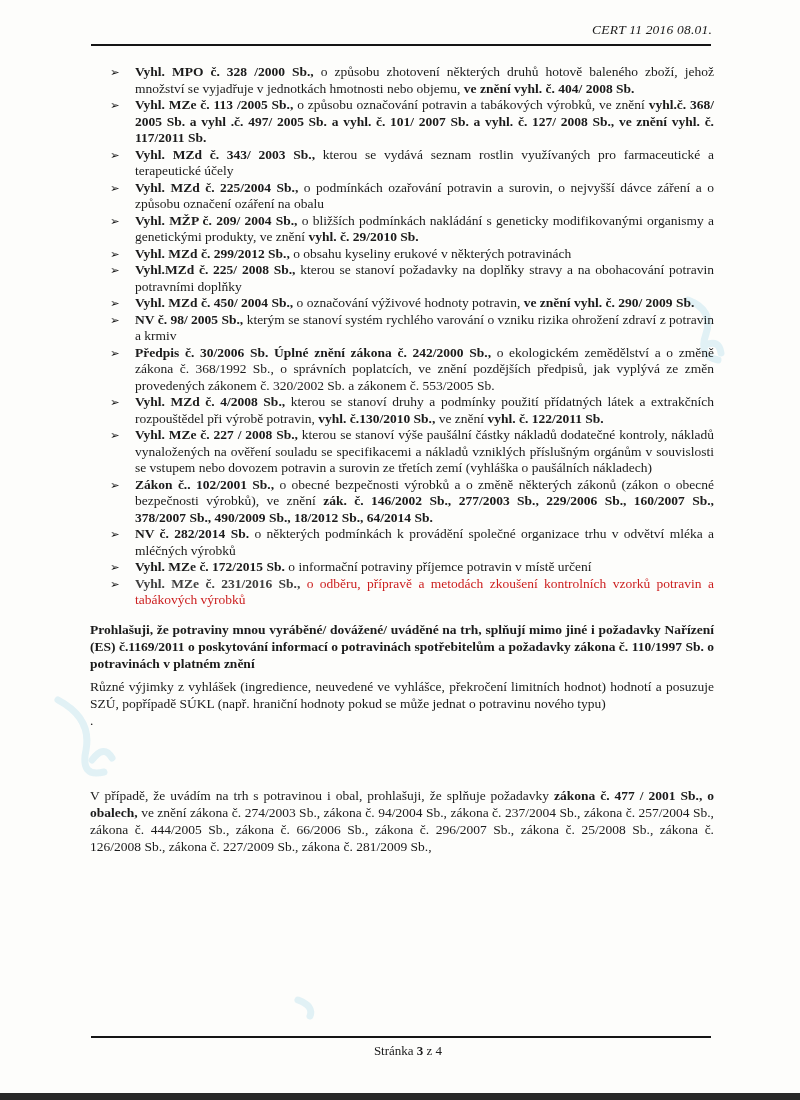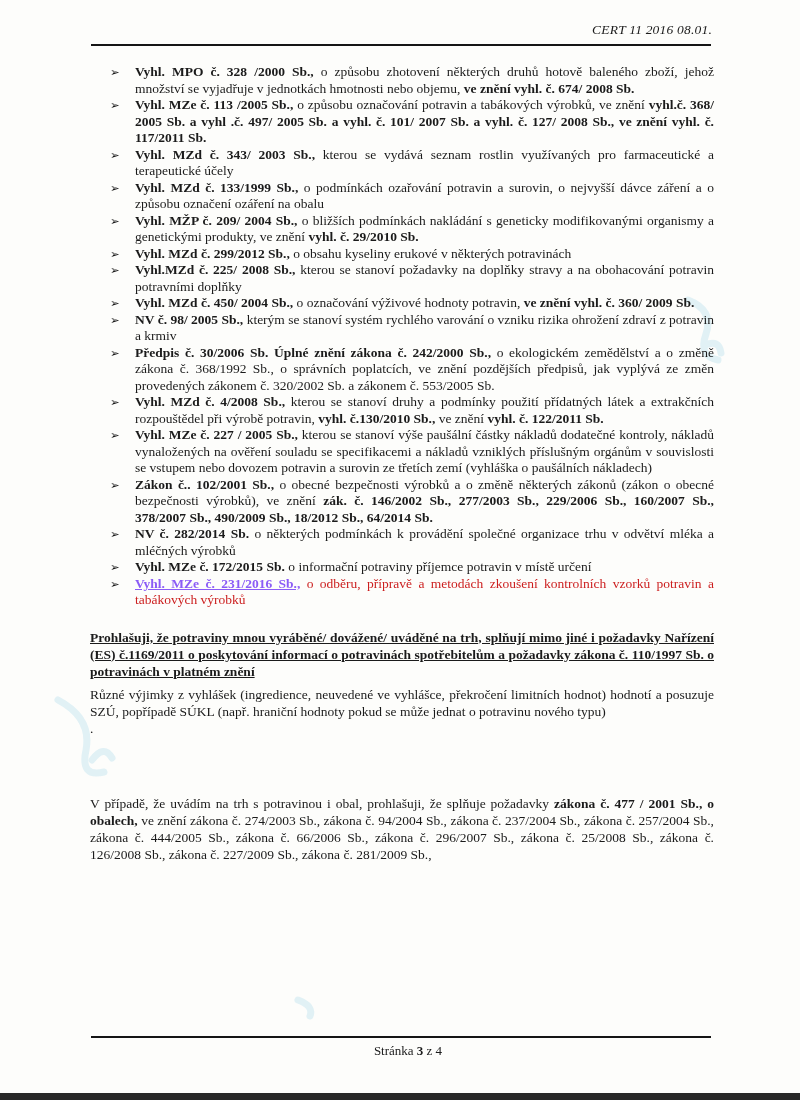--- a/index.html
+++ b/index.html
@@ -6,24 +6,24 @@
   .page{width:800px;height:1100px;position:relative;background:#fdfdfb;overflow:hidden;
         font-family:"Liberation Serif",serif;color:#1b1b1b;margin:0 auto;}
   .doc-ref{position:absolute;top:22px;right:88px;font-style:italic;font-size:13.5px;letter-spacing:.2px;text-align:right;}
   .header-rule{position:absolute;top:44px;left:91px;width:620px;height:2px;background:#151515;}
   .body-text{position:absolute;top:64px;left:90px;width:624px;}
   .list-item{display:flex;font-size:13.5px;line-height:16.5px;text-align:justify;margin-left:20px;}
   .bullet{flex:0 0 25px;font-size:11.5px;line-height:16.5px;color:#111;}
   .item-text{flex:1;}
   .seg-n{font-weight:normal;}
   .seg-b{font-weight:bold;}
-  .seg-rb{font-weight:bold;color:#8b5cf6;text-decoration:underline;}
+  .seg-rb{font-weight:bold;color:#404040;}
   .seg-r{color:#cc1f1f;}
   .para{font-size:13.5px;line-height:17px;text-align:justify;}
-  .p1{margin-top:20px;text-decoration:underline;}
+  .p1{margin-top:12px;}
   .p2{margin-top:6px;}
   .pdot{margin-top:0;}
   .p3{margin-top:10px;}
   .p4{margin-top:58px;}
   .footer-rule{position:absolute;top:1036px;left:91px;width:620px;height:2px;background:#151515;}
   .footer{position:absolute;top:1043px;left:0;width:100%;text-align:center;font-size:13px;padding-left:8px;}
   .scan-band{position:absolute;left:0;bottom:0;width:100%;height:7px;background:#282828;}
   .watermark{position:absolute;left:0;top:0;width:800px;height:1100px;pointer-events:none;opacity:.55;}
 </style>
 </head>
@@ -41,65 +41,65 @@
     </g>
   </svg>
 
   <div class="doc-ref">CERT 11 2016 08.01.</div>
   <div class="header-rule"></div>
 
   <div class="body-text">
     <div>
         <div class="list-item">
           <span class="bullet">➢</span>
-          <div class="item-text"><span class="seg-b">Vyhl. MPO č. 328 /2000 Sb.,</span><span class="seg-n"> o způsobu zhotovení některých druhů hotově baleného zboží, jehož množství se vyjadřuje v jednotkách hmotnosti nebo objemu, </span><span class="seg-b">ve znění vyhl. č. 674/ 2008 Sb.</span></div>
+          <div class="item-text"><span class="seg-b">Vyhl. MPO č. 328 /2000 Sb.,</span><span class="seg-n"> o způsobu zhotovení některých druhů hotově baleného zboží, jehož množství se vyjadřuje v jednotkách hmotnosti nebo objemu, </span><span class="seg-b">ve znění vyhl. č. 404/ 2008 Sb.</span></div>
         </div>
         <div class="list-item">
           <span class="bullet">➢</span>
           <div class="item-text"><span class="seg-b">Vyhl. MZe č. 113 /2005 Sb.,</span><span class="seg-n"> o způsobu označování potravin a tabákových výrobků, ve znění </span><span class="seg-b">vyhl.č. 368/ 2005 Sb. a vyhl .č. 497/ 2005 Sb. a vyhl. č. 101/ 2007 Sb. a vyhl. č. 127/ 2008 Sb., ve znění vyhl. č. 117/2011 Sb.</span></div>
         </div>
         <div class="list-item">
           <span class="bullet">➢</span>
           <div class="item-text"><span class="seg-b">Vyhl. MZd č. 343/ 2003 Sb.,</span><span class="seg-n"> kterou se vydává seznam rostlin využívaných pro farmaceutické a terapeutické účely</span></div>
         </div>
         <div class="list-item">
           <span class="bullet">➢</span>
-          <div class="item-text"><span class="seg-b">Vyhl. MZd č. 133/1999 Sb.,</span><span class="seg-n"> o podmínkách ozařování potravin a surovin, o nejvyšší dávce záření a o způsobu označení ozáření na obalu</span></div>
+          <div class="item-text"><span class="seg-b">Vyhl. MZd č. 225/2004 Sb.,</span><span class="seg-n"> o podmínkách ozařování potravin a surovin, o nejvyšší dávce záření a o způsobu označení ozáření na obalu</span></div>
         </div>
         <div class="list-item">
           <span class="bullet">➢</span>
           <div class="item-text"><span class="seg-b">Vyhl. MŽP č. 209/ 2004 Sb.,</span><span class="seg-n"> o bližších podmínkách nakládání s geneticky modifikovanými organismy a genetickými produkty, ve znění </span><span class="seg-b">vyhl. č. 29/2010 Sb.</span></div>
         </div>
         <div class="list-item">
           <span class="bullet">➢</span>
           <div class="item-text"><span class="seg-b">Vyhl. MZd č. 299/2012 Sb.,</span><span class="seg-n"> o obsahu kyseliny erukové v některých potravinách</span></div>
         </div>
         <div class="list-item">
           <span class="bullet">➢</span>
           <div class="item-text"><span class="seg-b">Vyhl.MZd č. 225/ 2008 Sb.,</span><span class="seg-n"> kterou se stanoví požadavky na doplňky stravy a na obohacování potravin potravními doplňky</span></div>
         </div>
         <div class="list-item">
           <span class="bullet">➢</span>
-          <div class="item-text"><span class="seg-b">Vyhl. MZd č. 450/ 2004 Sb.,</span><span class="seg-n"> o označování výživové hodnoty potravin, </span><span class="seg-b">ve znění vyhl. č. 360/ 2009 Sb.</span></div>
+          <div class="item-text"><span class="seg-b">Vyhl. MZd č. 450/ 2004 Sb.,</span><span class="seg-n"> o označování výživové hodnoty potravin, </span><span class="seg-b">ve znění vyhl. č. 290/ 2009 Sb.</span></div>
         </div>
         <div class="list-item">
           <span class="bullet">➢</span>
           <div class="item-text"><span class="seg-b">NV č. 98/ 2005 Sb.,</span><span class="seg-n"> kterým se stanoví systém rychlého varování o vzniku rizika ohrožení zdraví z potravin a krmiv</span></div>
         </div>
         <div class="list-item">
           <span class="bullet">➢</span>
           <div class="item-text"><span class="seg-b">Předpis č. 30/2006 Sb. Úplné znění zákona č. 242/2000 Sb.,</span><span class="seg-n"> o ekologickém zemědělství a o změně zákona č. 368/1992 Sb., o správních poplatcích, ve znění pozdějších předpisů, jak vyplývá ze změn provedených zákonem č. 320/2002 Sb. a zákonem č. 553/2005 Sb.</span></div>
         </div>
         <div class="list-item">
           <span class="bullet">➢</span>
           <div class="item-text"><span class="seg-b">Vyhl. MZd č. 4/2008 Sb.,</span><span class="seg-n"> kterou se stanoví druhy a podmínky použití přídatných látek a extrakčních rozpouštědel při výrobě potravin, </span><span class="seg-b">vyhl. č.130/2010 Sb.,</span><span class="seg-n"> ve znění </span><span class="seg-b">vyhl. č. 122/2011 Sb.</span></div>
         </div>
         <div class="list-item">
           <span class="bullet">➢</span>
-          <div class="item-text"><span class="seg-b">Vyhl. MZe č. 227 / 2005 Sb.,</span><span class="seg-n"> kterou se stanoví výše paušální částky nákladů dodatečné kontroly, nákladů vynaložených na ověření souladu se specifikacemi a nákladů vzniklých příslušným orgánům v souvislosti se vstupem nebo dovozem potravin a surovin ze třetích zemí (vyhláška o paušálních nákladech)</span></div>
+          <div class="item-text"><span class="seg-b">Vyhl. MZe č. 227 / 2008 Sb.,</span><span class="seg-n"> kterou se stanoví výše paušální částky nákladů dodatečné kontroly, nákladů vynaložených na ověření souladu se specifikacemi a nákladů vzniklých příslušným orgánům v souvislosti se vstupem nebo dovozem potravin a surovin ze třetích zemí (vyhláška o paušálních nákladech)</span></div>
         </div>
         <div class="list-item">
           <span class="bullet">➢</span>
           <div class="item-text"><span class="seg-b">Zákon č.. 102/2001 Sb.,</span><span class="seg-n"> o obecné bezpečnosti výrobků a o změně některých zákonů (zákon o obecné bezpečnosti výrobků), ve znění </span><span class="seg-b">zák. č. 146/2002 Sb., 277/2003 Sb., 229/2006 Sb., 160/2007 Sb., 378/2007 Sb., 490/2009 Sb., 18/2012 Sb., 64/2014 Sb.</span></div>
         </div>
         <div class="list-item">
           <span class="bullet">➢</span>
           <div class="item-text"><span class="seg-b">NV č. 282/2014 Sb.</span><span class="seg-n"> o některých podmínkách k provádění společné organizace trhu v odvětví mléka a mléčných výrobků</span></div>
         </div>
         <div class="list-item">

